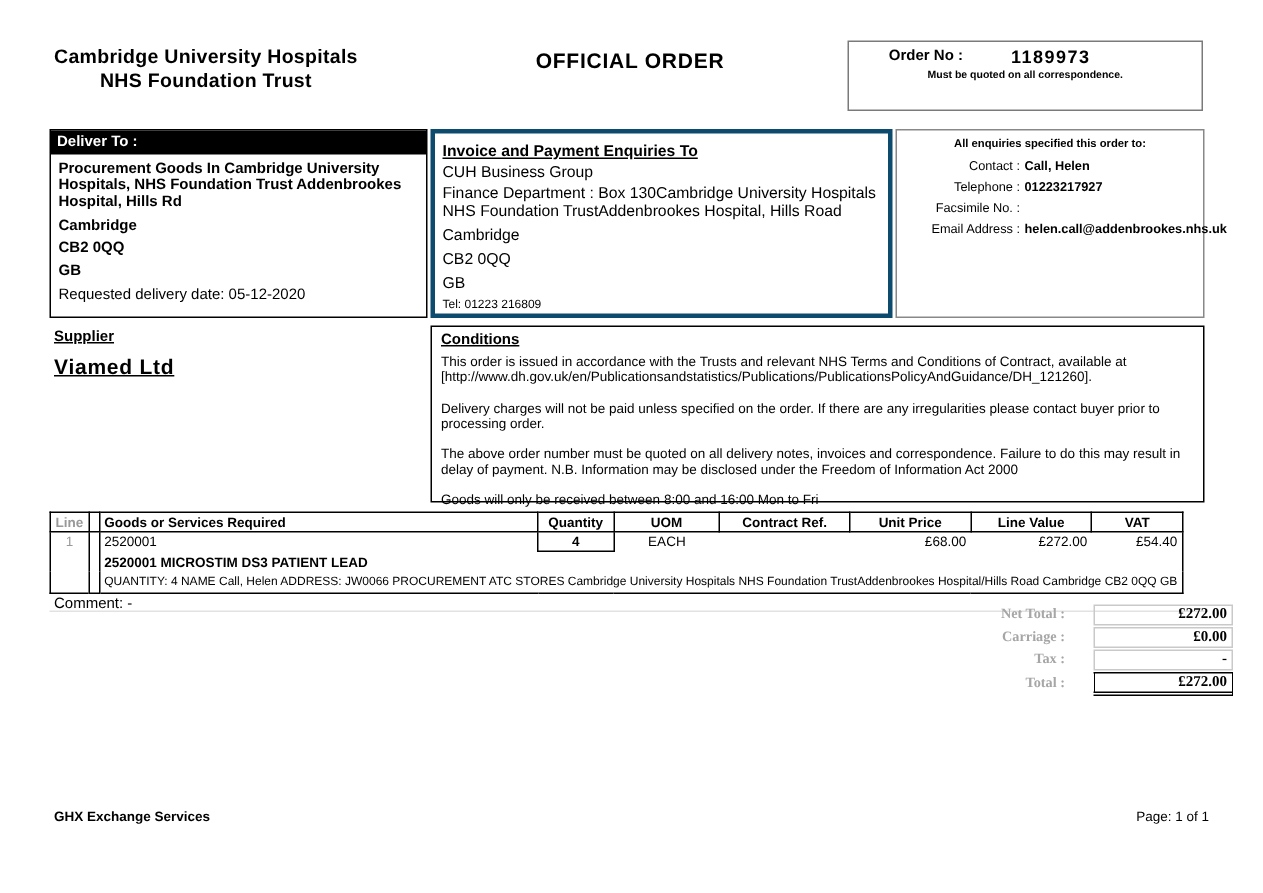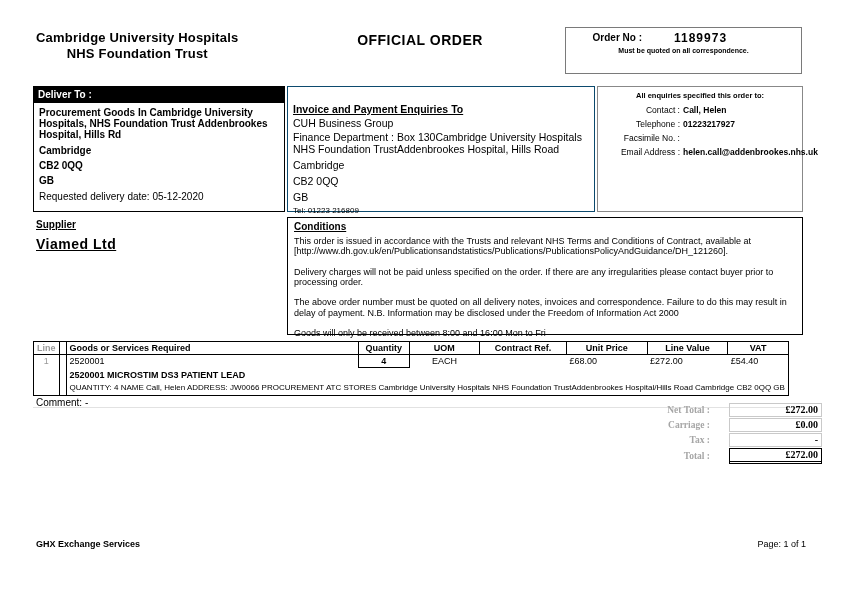--- a/index.html
+++ b/index.html
@@ -27,21 +27,21 @@
 
   
   .deliver-box { left:33px; top:86px; width:252px; height:126px; border:1.5px solid #000; }
   .deliver-head { background:#000; color:#fff; font-size:10px; font-weight:bold; padding:2px 4px 3px 4px; }
   .deliver-body { padding:4px 5px; }
   .deliver-body .addr { font-size:10px; font-weight:bold; line-height:1.12; }
   .deliver-body .city, .deliver-body .pc, .deliver-body .cc { font-size:10px; font-weight:bold; margin-top:4px; }
   .deliver-body .req { font-size:10px; margin-top:5px; }
 
   
-  .invoice-box { left:287px; top:86px; width:308px; height:126px; border:1px solid #0c4a6e; padding:16px 5px; }
+  .invoice-box { left:287px; top:86px; width:308px; height:126px; border:3px solid #0c4a6e; padding:6px 5px; }
   .invoice-head { font-size:10.5px; font-weight:bold; text-decoration:underline; }
   .invoice-box .group { font-size:10.5px; margin-top:2px; }
   .invoice-box .dept { font-size:10.5px; line-height:1.1; margin-top:3px; }
   .invoice-box .city, .invoice-box .pc, .invoice-box .cc { font-size:10.5px; margin-top:4px; }
   .invoice-box .tel { font-size:8px; margin-top:3px; }
 
   
   .contact-box { left:597px; top:86px; width:206px; height:126px; border:1px solid #888; padding:4px 4px; }
   .contact-head { font-size:7.5px; font-weight:bold; text-align:center; margin-bottom:5px; }
   .contact-row { display:grid; grid-template-columns:78px auto; column-gap:3px; margin-bottom:4px; }
@@ -74,21 +74,21 @@
   .items .col-qty { width:50px; }
   .items .col-uom { width:70px; }
   .items .col-con { width:86px; }
   .items .col-up { width:80px; }
   .items .col-lv { width:80px; }
   .items .col-vat { width:60px; }
   .items tbody td.line-no { color:#999; text-align:center; border-right:1px solid #000; }
   .items tbody td.sub { border-right:1px solid #000; }
   .items tbody td.qty { border:1px solid #000; text-align:center; font-weight:bold; }
   .items tbody td.uom { text-align:center; }
-  .items tbody td.money { text-align:left; }
+  .items tbody td.money { text-align:right; }
   .items tbody td.desc { font-weight:bold; font-size:9px; padding-top:2px; }
   .items tbody td.details { font-size:8px; padding-top:2px; padding-bottom:3px; white-space:nowrap; overflow:hidden; }
   .items { border:1px solid #000; }
 
   
   .comment { left:36px; top:397px; font-size:10px; }
   .soft-rule { left:33px; top:407px; width:770px; border-top:1px solid #e2e2e2; height:0; }
   .totals { left:628px; top:403px; width:177px; }
   .tot-row { display:grid; grid-template-columns:82px 93px; column-gap:19px; margin-bottom:1px; align-items:center;font-family:Liberation Serif, serif; }
   .tot-lbl { color:#a6a6a6; font-size:9.5px; font-weight:bold; text-align:right; }

